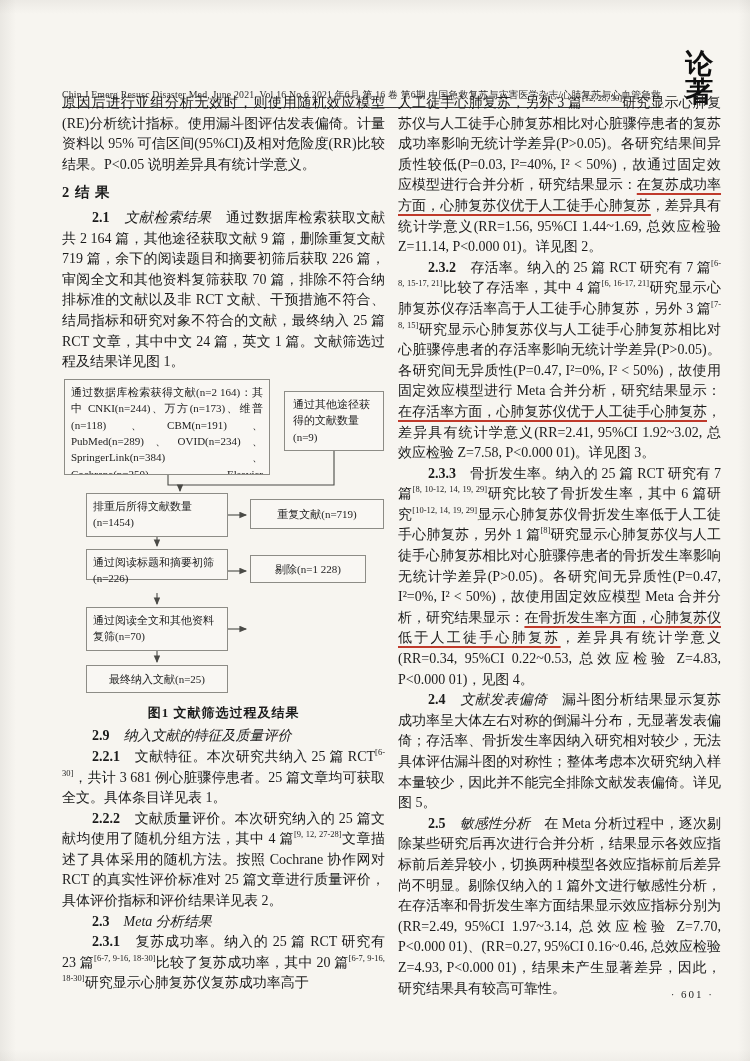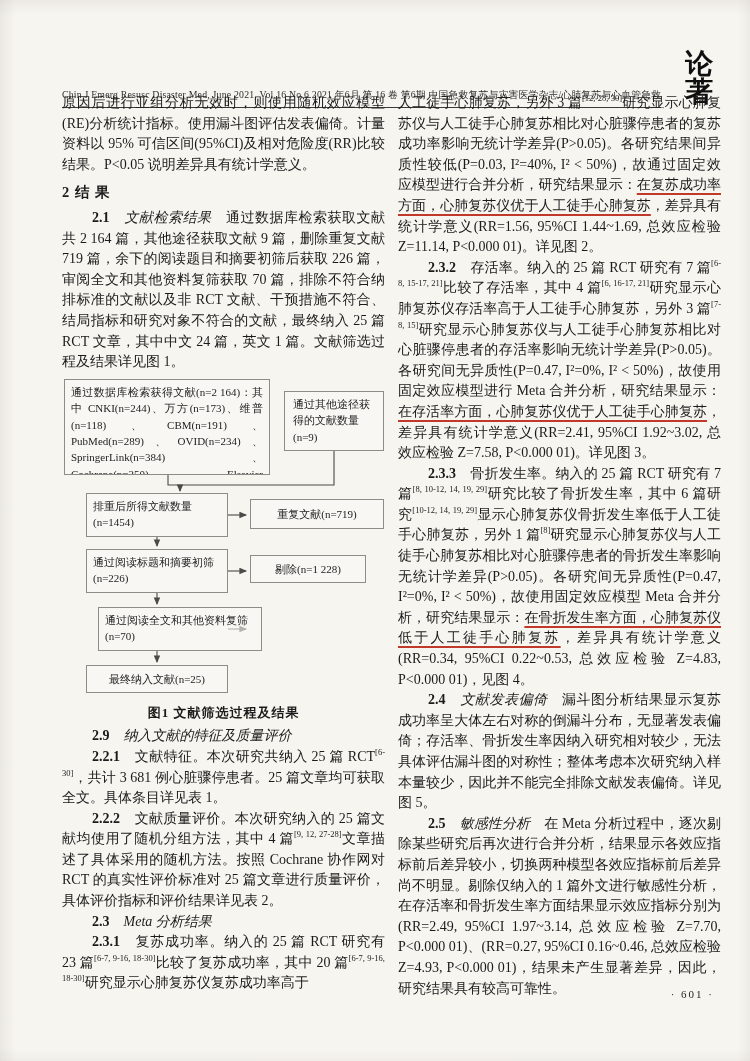--- a/index.html
+++ b/index.html
@@ -70,23 +70,23 @@
     border:1px solid #8d8c86;background:rgba(250,249,245,.6);
     font-size:11px;line-height:16.4px;color:#222;
     padding:4px 6px;text-align:left;
   }
   .fbox.center{display:flex;align-items:center;justify-content:center;text-align:center;padding:2px 4px;}
   .fbox.list{white-space:pre-line;}
   .fb-db{left:2px;top:0;width:206px;height:96px;overflow:hidden;text-align:justify;}
   .fb-other{left:222px;top:12px;width:100px;height:60px;padding-left:8px;}
   .fb-dedup{left:24px;top:114px;width:142px;height:44px;}
   .fb-dup{left:188px;top:120px;width:134px;height:30px;}
-  .fb-title{left:24px;top:170px;width:142px;height:44px;}
+  .fb-title{left:24px;top:170px;width:142px;height:31px;}
   .fb-removed{left:188px;top:176px;width:116px;height:28px;}
-  .fb-full{left:36px;top:228px;width:164px;height:44px;}
+  .fb-full{left:24px;top:228px;width:142px;height:44px;}
   .fb-excl{left:188px;top:210px;width:136px;}
   .fb-final{left:24px;top:286px;width:142px;height:28px;}
   .fig-caption{
     text-align:center;font-weight:bold;font-size:13px;
     margin:6px 0 2px;letter-spacing:1px;
   }
   .page-number{
     position:absolute;top:988px;right:36px;
     font-size:11px;letter-spacing:2px;color:#1f1f1f;
   }

